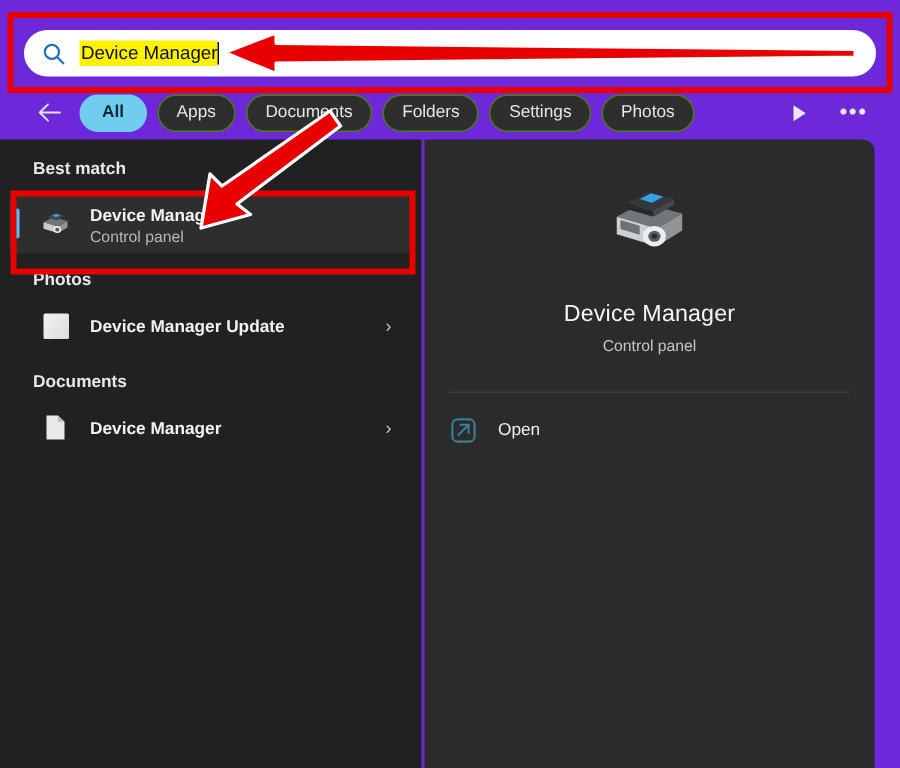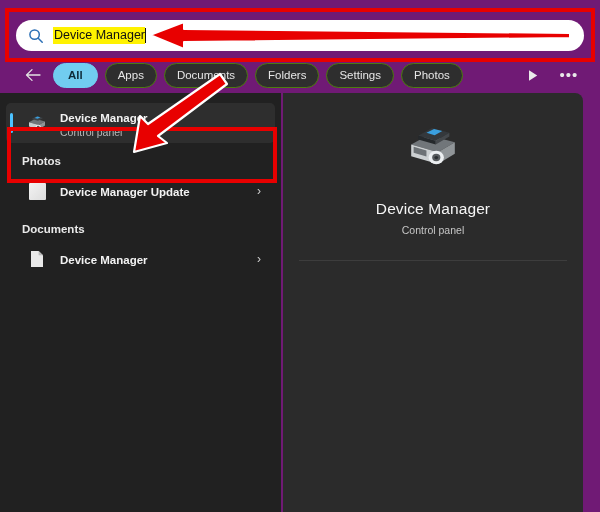--- a/index.html
+++ b/index.html
@@ -12,21 +12,21 @@
     height: 512px;
     overflow: hidden;
     font-family: "Liberation Sans", sans-serif;
     position: relative;
     -webkit-font-smoothing: antialiased;
   }
 
   #root {
     position: absolute;
     inset: 0;
-    background: #701a75;
+    background: #6d28d9;
   }
 
   
   .search-wrap {
     position: absolute;
     left: 16px;
     top: 20px;
     width: 568px;
     height: 31px;
     background: #ffffff;
@@ -287,20 +287,21 @@
     <div class="tab-play">
       <svg width="12" height="13" viewBox="0 0 12 13">
         <path d="M2 1.2 L10.2 6.5 L2 11.8 Z" fill="#eaeaea"></path>
       </svg>
     </div>
     <div class="tab-more">•••</div>
   </div>
 
   <div class="left-pane">
 
+    <div class="section-head" style="margin-top:14px;">Best match</div>
 
     <div class="row selected" style="margin-top:10px;">
       <span class="accent-bar"></span>
       <span class="row-icon">
         <svg width="22" height="19" viewBox="0 0 22 19">
           <path d="M3 8.2 L9.2 4.8 L19 7.4 L12.8 11.1 Z" fill="#6f7478"></path>
           <path d="M3 8.2 L12.8 11.1 L12.8 15.4 L3 12.5 Z" fill="#c8ccce"></path>
           <path d="M12.8 11.1 L19 7.4 L19 11.6 L12.8 15.4 Z" fill="#8f9497"></path>
           <path d="M5.6 5.0 L10.6 2.2 L17.0 3.9 L12.0 6.8 Z" fill="#3e4347"></path>
           <path d="M8.6 3.9 L11.4 2.5 L14.4 3.3 L11.6 4.8 Z" fill="#3aa0e0"></path>
@@ -361,20 +362,30 @@
           <ellipse cx="12.2" cy="13.0" rx="0.7" ry="0.6" fill="#2c3033"></ellipse>
         </svg>
       </span>
     </div>
 
     <div class="prev-title">Device Manager</div>
     <div class="prev-sub">Control panel</div>
 
     <div class="divider"></div>
 
+    <div class="open-row">
+      <span class="open-icon">
+        <svg width="18" height="18" viewBox="0 0 18 18">
+          <rect x="1.6" y="1.6" width="14.8" height="14.8" rx="3.4" fill="none" stroke="#3b7f96" stroke-width="1.4"></rect>
+          <path d="M7.0 5.2 H12.4 V10.6" fill="none" stroke="#3b7f96" stroke-width="1.4" stroke-linecap="round" stroke-linejoin="round"></path>
+          <line x1="12.4" y1="5.2" x2="5.6" y2="12.0" stroke="#3b7f96" stroke-width="1.4" stroke-linecap="round"></line>
+        </svg>
+      </span>
+      <span class="open-label">Open</span>
+    </div>
 
   </div>
 
   <div class="anno anno-box" style="left:5px; top:8px; width:590px; height:54px;"></div>
 
   <div class="anno anno-box" style="left:7px; top:127px; width:270px; height:56px;"></div>
 
   <div class="anno" style="left:150px; top:18px; width:420px; height:36px;">
     <svg width="420" height="36" viewBox="0 0 420 36">
       <polygon points="0,17 34,4 34,11 420,15 420,20 34,24 34,31" fill="#e80000" stroke="#ffffff" stroke-width="2" stroke-linejoin="round"></polygon>

